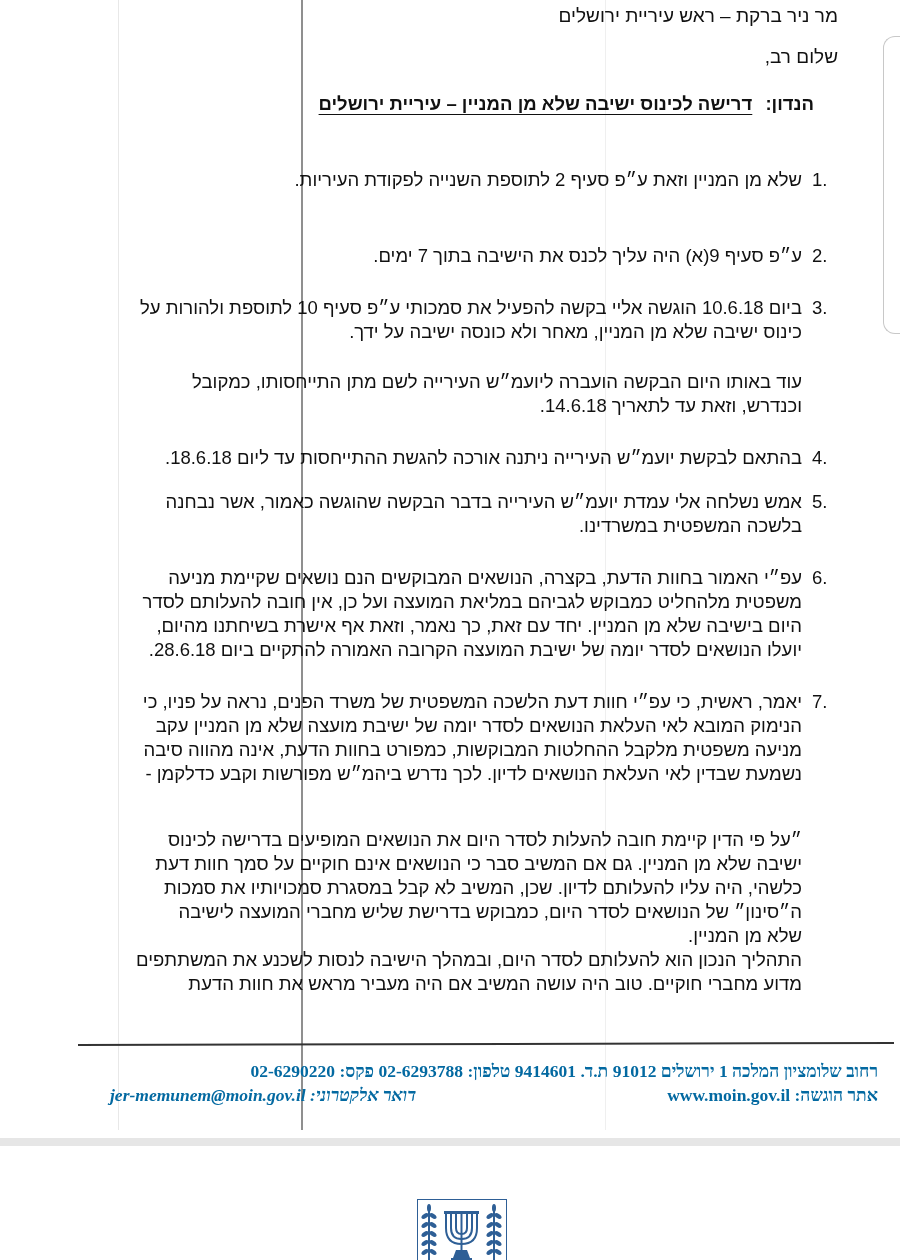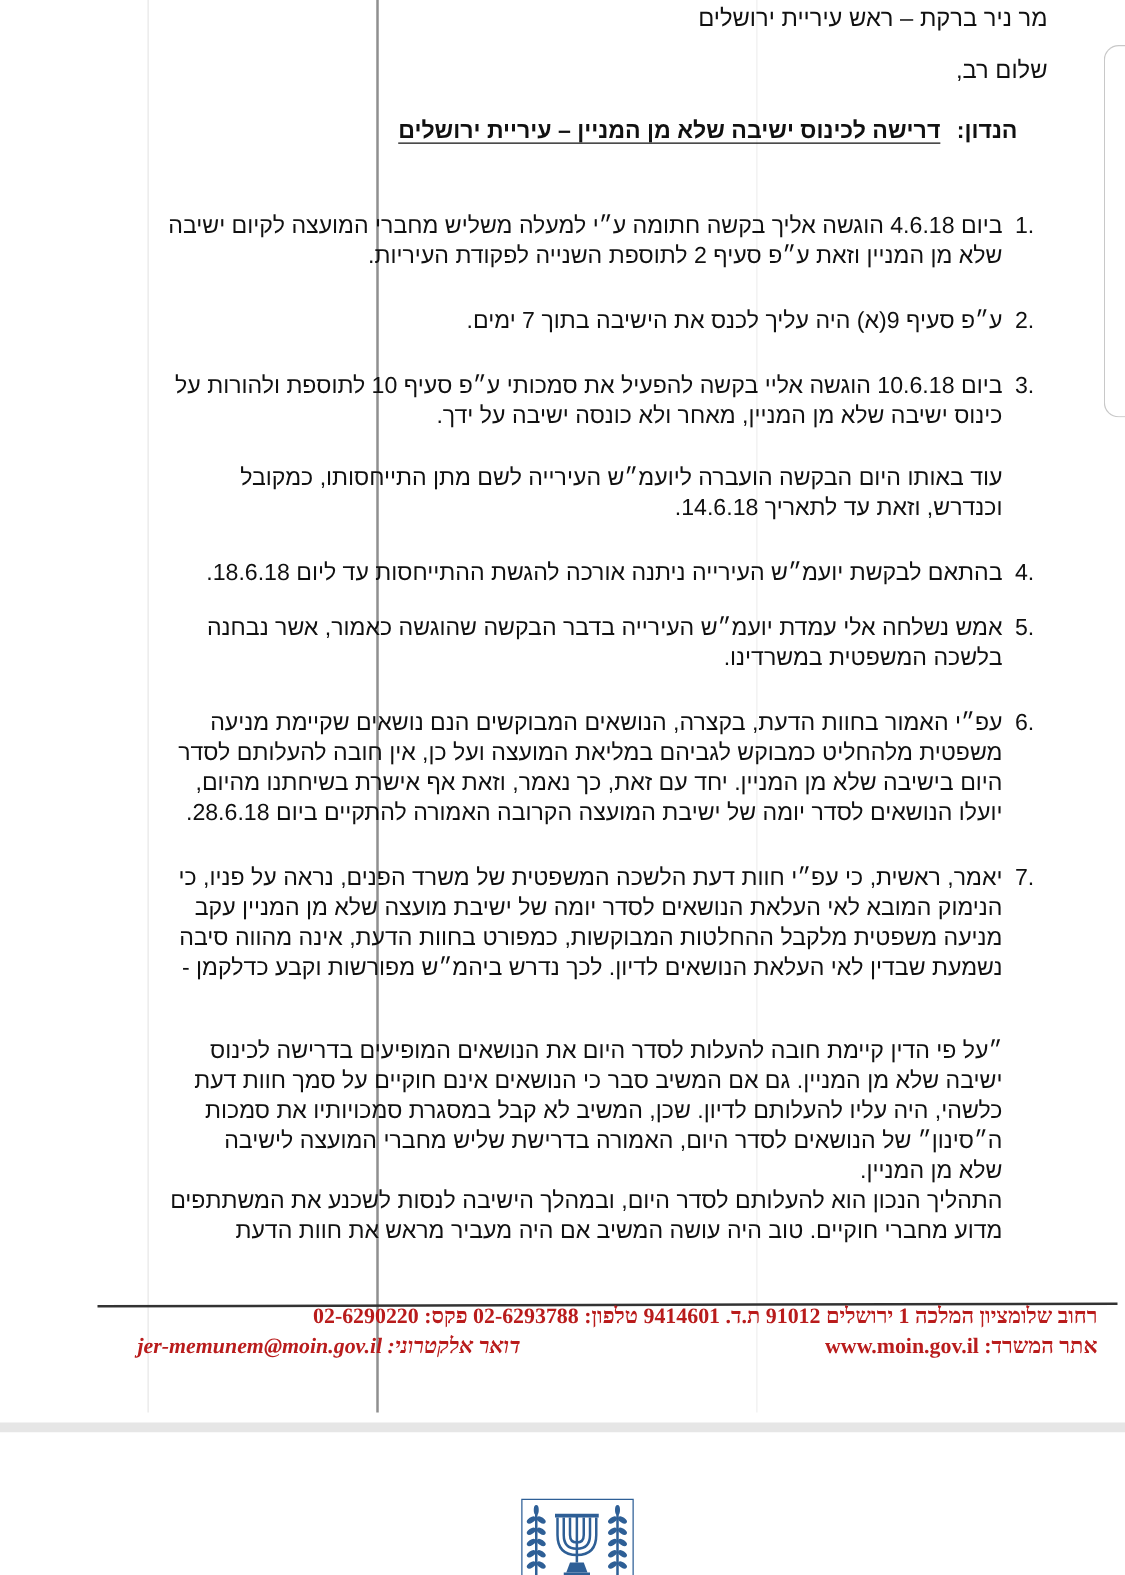--- a/index.html
+++ b/index.html
@@ -112,21 +112,22 @@
       height: 1.5px;
       background: #333;
       transform: rotate(-0.15deg);
     }
     .footer-line {
       position: absolute;
       font-family: "Liberation Serif", "DejaVu Serif", serif;
       font-weight: bold;
       font-size: 17.5px;
       white-space: nowrap;
-      color: #b91c1c;
+      color: #0369a1;
+      margin-top: 19px;
     }
     .footer-address { top: 1042px; right: 22px; direction: rtl; }
     .footer-site { top: 1066px; right: 22px; direction: rtl; }
     .footer-email { top: 1066px; left: 110px; direction: rtl; font-style: italic; }
 
     .separator {
       position: absolute;
       left: 0;
       top: 1138px;
       width: 900px;
@@ -164,21 +165,20 @@
   <div class="line addressee">מר ניר ברקת – ראש עיריית ירושלים</div>
   <div class="line greeting">שלום רב,</div>
   <div class="line subject">
     <span class="label">הנדון:</span>
     <span class="text">דרישה לכינוס ישיבה שלא מן המניין – עיריית ירושלים</span>
   </div>
 
   <div class="item" style="top:168px;">
     <span class="num">1.</span>
     <div class="body">
-      <span class="ln">ביום 4.6.18 הוגשה אליך בקשה חתומה ע״י למעלה משליש מחברי המועצה לקיום ישיבה</span>
       <span class="ln">שלא מן המניין וזאת ע״פ סעיף 2 לתוספת השנייה לפקודת העיריות.</span>
     </div>
   </div>
 
   <div class="item" style="top:244px;">
     <span class="num">2.</span>
     <div class="body">
       <span class="ln">ע״פ סעיף 9(א) היה עליך לכנס את הישיבה בתוך 7 ימים.</span>
     </div>
   </div>
@@ -233,30 +233,30 @@
       <span class="ln">נשמעת שבדין לאי העלאת הנושאים לדיון. לכך נדרש ביהמ״ש מפורשות וקבע כדלקמן -</span>
     </div>
   </div>
 
   <div class="item quote" style="top:828px;">
     <span class="num"></span>
     <div class="body">
       <span class="ln">״על פי הדין  קיימת חובה להעלות לסדר היום את הנושאים המופיעים בדרישה לכינוס</span>
       <span class="ln">ישיבה שלא מן המניין. גם אם המשיב סבר כי הנושאים אינם חוקיים על סמך חוות דעת</span>
       <span class="ln">כלשהי, היה עליו להעלותם לדיון. שכן, המשיב לא קבל במסגרת סמכויותיו את סמכות</span>
-      <span class="ln">ה״סינון״ של הנושאים לסדר היום, האמורה בדרישת שליש מחברי המועצה לישיבה</span>
+      <span class="ln">ה״סינון״ של הנושאים לסדר היום, כמבוקש בדרישת שליש מחברי המועצה לישיבה</span>
       <span class="ln">שלא מן המניין.</span>
       <span class="ln">התהליך הנכון הוא להעלותם לסדר היום, ובמהלך הישיבה לנסות לשכנע את המשתתפים</span>
       <span class="ln">מדוע מחברי חוקיים. טוב היה עושה המשיב אם היה מעביר מראש את חוות הדעת</span>
     </div>
   </div>
 
   <div class="footer-rule"></div>
   <div class="footer-line footer-address">רחוב שלומציון המלכה 1 ירושלים 91012  ת.ד. 9414601 טלפון: 02-6293788  פקס: 02-6290220</div>
-  <div class="footer-line footer-site">אתר המשרד: www.moin.gov.il</div>
+  <div class="footer-line footer-site">אתר הוגשה: www.moin.gov.il</div>
   <div class="footer-line footer-email">דואר אלקטרוני: jer-memunem@moin.gov.il</div>
 </div>
 
 <div class="separator"></div>
 
 <div class="page2">
   <div class="emblem">
     <svg width="87" height="67" viewBox="0 0 87 67" xmlns="http://www.w3.org/2000/svg">
 
       <g fill="#2e5f96">

